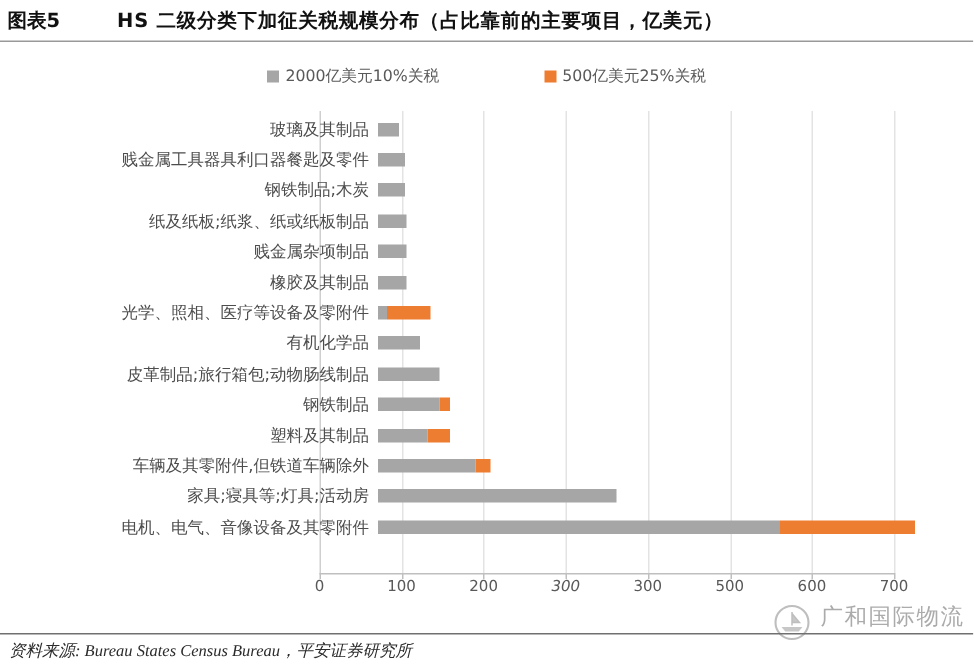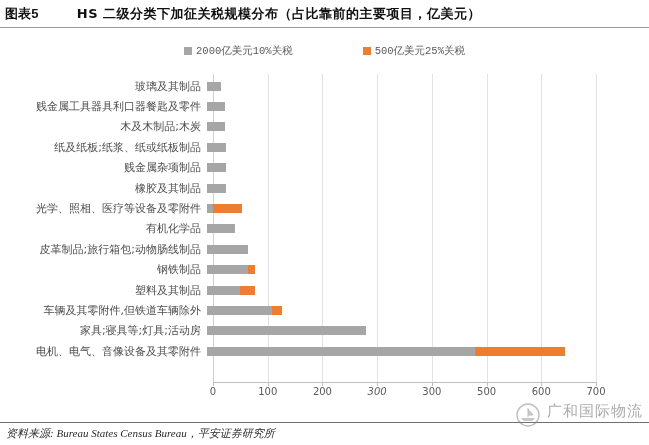--- a/index.html
+++ b/index.html
@@ -10,29 +10,29 @@
     font-family:"DejaVu Sans","Liberation Sans",sans-serif;
     overflow:hidden;
   }
   
   .title-row{
     display:flex;align-items:baseline;
     padding:5px 8px 4px 5px;
     border-bottom:1px solid #999;
     font-size:13px;font-weight:bold;color:#111;
   }
-  .title-tag{margin-right:38px;white-space:nowrap;font-family:Liberation Mono, monospace;}
+  .title-tag{margin-right:38px;white-space:nowrap;}
   .title-text{white-space:nowrap;letter-spacing:0.5px;}
   
   .legend{
     display:flex;justify-content:center;gap:70px;
     margin-top:16px;
     font-size:10.5px;color:#595959;
   }
-  .legend-item{display:flex;align-items:center;gap:4px;font-family:Liberation Mono, monospace;}
+  .legend-item{display:flex;align-items:center;gap:4px;}
   .legend-swatch{width:8px;height:8px;display:inline-block;}
   
   .chart{
     position:relative;
     margin-top:16px;
     height:316px;
   }
   .plot-bg{
     position:absolute;
     left:213px;top:0;width:383px;height:308px;
@@ -41,21 +41,21 @@
   .gridline{
     position:absolute;top:0;bottom:0;width:1px;
     background:#e3e3e3;
   }
   .gridline.zero{background:#cfcfcf;}
   .tick{
     position:absolute;bottom:-4px;width:1px;height:4px;
     background:#bfbfbf;
   }
   .rows{
-    position:absolute;left:0;top:2px;right:0;
+    position:absolute;left:0;top:2px;right:0;padding-left:45px;
   }
   .bar-row{
     display:flex;align-items:center;
     height:20.4px;
   }
   .bar-label{
     width:207px;flex:0 0 207px;
     text-align:right;padding-right:6px;box-sizing:border-box;
     font-size:11px;color:#4d4d4d;
     white-space:nowrap;overflow:hidden;
@@ -139,21 +139,21 @@
             <div class="bar-seg" style="width: 3.71429%; background: rgb(166, 166, 166);"></div>
           </div>
         </div>
         <div class="bar-row">
           <div class="bar-label">贱金属工具器具利口器餐匙及零件</div>
           <div class="bar-track">
             <div class="bar-seg" style="width: 4.57143%; background: rgb(166, 166, 166);"></div>
           </div>
         </div>
         <div class="bar-row">
-          <div class="bar-label">木及木制品;木炭</div>
+          <div class="bar-label">钢铁制品;木炭</div>
           <div class="bar-track">
             <div class="bar-seg" style="width: 4.71429%; background: rgb(166, 166, 166);"></div>
           </div>
         </div>
         <div class="bar-row">
           <div class="bar-label">纸及纸板;纸浆、纸或纸板制品</div>
           <div class="bar-track">
             <div class="bar-seg" style="width: 4.85714%; background: rgb(166, 166, 166);"></div>
           </div>
         </div>

